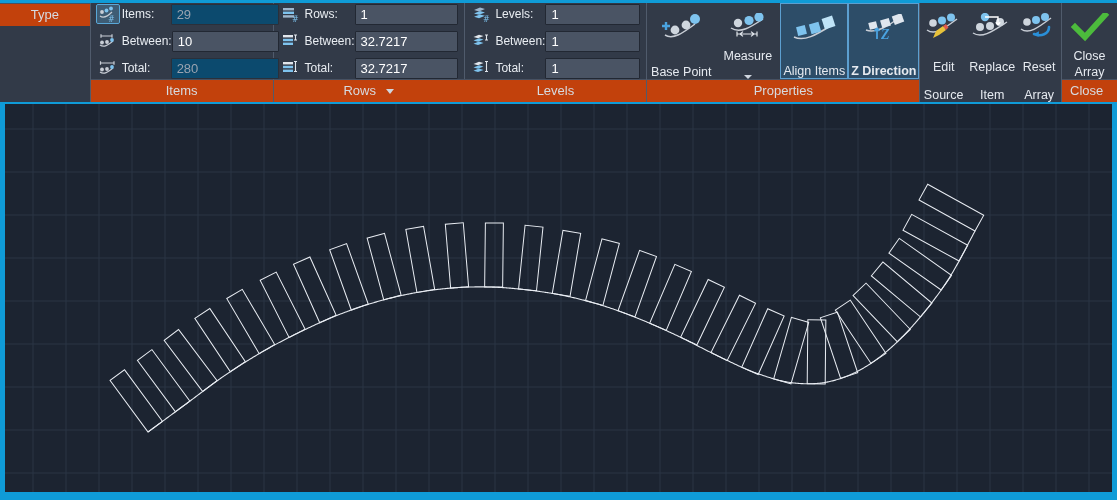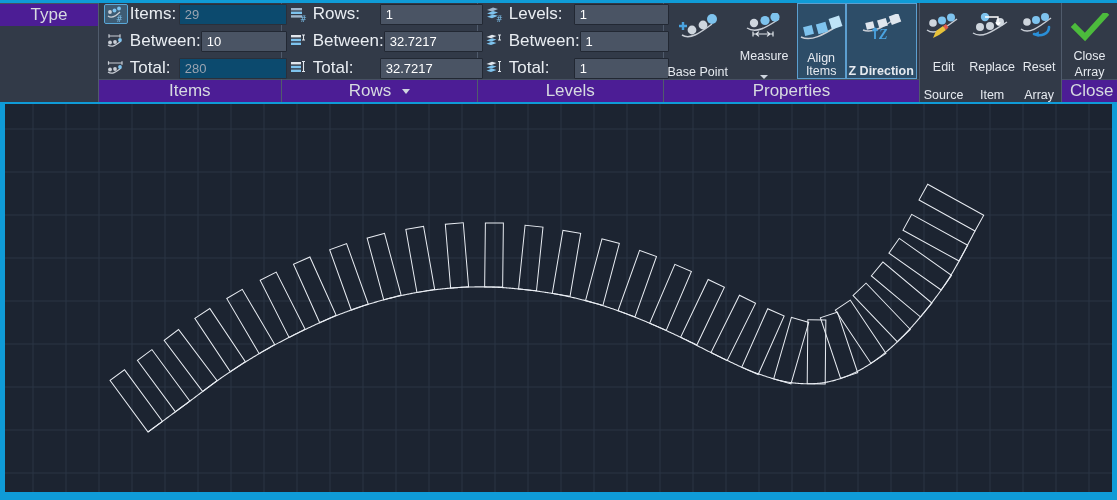--- a/index.html
+++ b/index.html
@@ -14,40 +14,40 @@
   
   #ribbon{
     position:absolute;left:0;top:3px;width:1117px;height:99px;
     background:#323a48;
     display:flex;align-items:stretch;
   }
   .panel{position:relative;display:flex;flex-direction:column;}
   .panel-body{flex:1;display:flex;align-items:center;}
   .panel-label{
     height:22px;line-height:22px;text-align:center;
-    font-size:17px;color:#d6dae0;
+    font-size:13px;color:#d6dae0;
     border-top:1px solid #475162;
-    background:#4c1d95;
+    background:#c2410c;
     position:relative;
   }
   .vsep{width:1px;background:#505b6c;align-self:stretch;margin:0;}
 
   
   .bigbtn{
     width:100px;display:flex;flex-direction:column;align-items:center;
     justify-content:center;gap:4px;cursor:default;height:100%;
   }
   .bigbtn .lbl{font-size:13px;color:#e4e8ee;}
 
   
   .fieldcol{display:flex;flex-direction:column;justify-content:center;gap:5px;padding:0 6px;height:100%;}
   .frow{display:flex;align-items:center;height:22px;}
   .ficon{width:22px;height:18px;flex:none;display:flex;align-items:center;justify-content:center;margin-right:3px;}
   .ficon.sel{outline:1px solid #5aa8d8;background:#3e5c74;border-radius:1px;}
-  .flabel{font-size:17px;color:#e9edf2;white-space:nowrap;}
+  .flabel{font-size:12px;color:#e9edf2;white-space:nowrap;}
   .finput{
     height:21px;border:1px solid #222833;background:#4a5464;
     font-size:13px;color:#ffffff;padding:0 5px;box-sizing:border-box;
     display:flex;align-items:center;font-family:"Liberation Sans",sans-serif;
     border-radius:1px;
   }
   .finput.ro{background:#0c4a6e;color:#9aa3b0;border-color:#2a303b;}
 
   
   .mbtn{
@@ -259,21 +259,21 @@
               <circle cx="13" cy="10" r="4.2" fill="#cfd6de"></circle>
               <circle cx="24" cy="7.5" r="4.6" fill="#7ec3ee"></circle>
               <circle cx="34" cy="4" r="4.6" fill="#7ec3ee"></circle>
               <path d="M12,21 L32,21 M12,18.6 L12,23.4 M32,18.6 L32,23.4 M15,21 L18,18.6 M15,21 L18,23.4 M29,21 L26,18.6 M29,21 L26,23.4" stroke="#e1e6ec" stroke-width="1.2" fill="none"></path>
             </svg>
           </span>
           <span class="cap">Measure</span>
           <span class="caret"></span>
         </div>
 
-        <div class="mbtn active" style="width:49px;">
+        <div class="mbtn active" style="width:68px;">
           <span class="ico">
             <svg width="52" height="30" viewBox="0 0 52 30">
               <path d="M6,23 C16,28 28,21 44,11" fill="none" stroke="#c9ced6" stroke-width="1.5"></path>
               <rect x="9" y="12" width="9" height="9" fill="#7ec3ee" transform="rotate(-14 13.5 16.5)"></rect>
               <rect x="22" y="9" width="10" height="10" fill="#7ec3ee" transform="rotate(-16 27 14)"></rect>
               <rect x="35" y="3" width="11" height="11" fill="#bfe3f7" transform="rotate(-18 40.5 8.5)"></rect>
             </svg>
           </span>
           <span class="cap">Align Items</span>
         </div>

